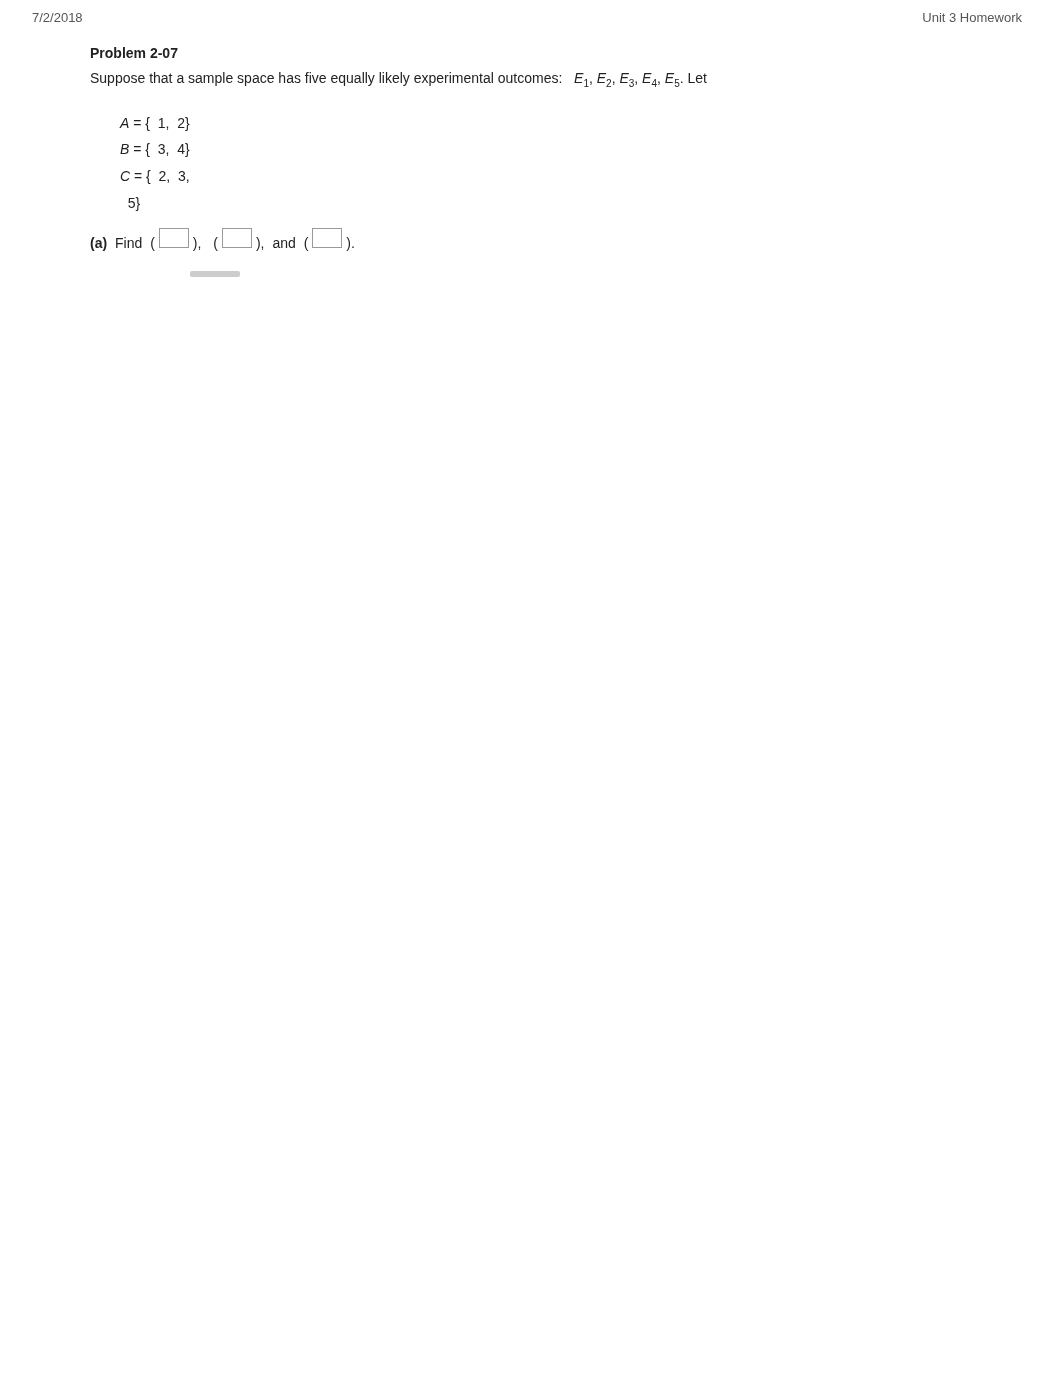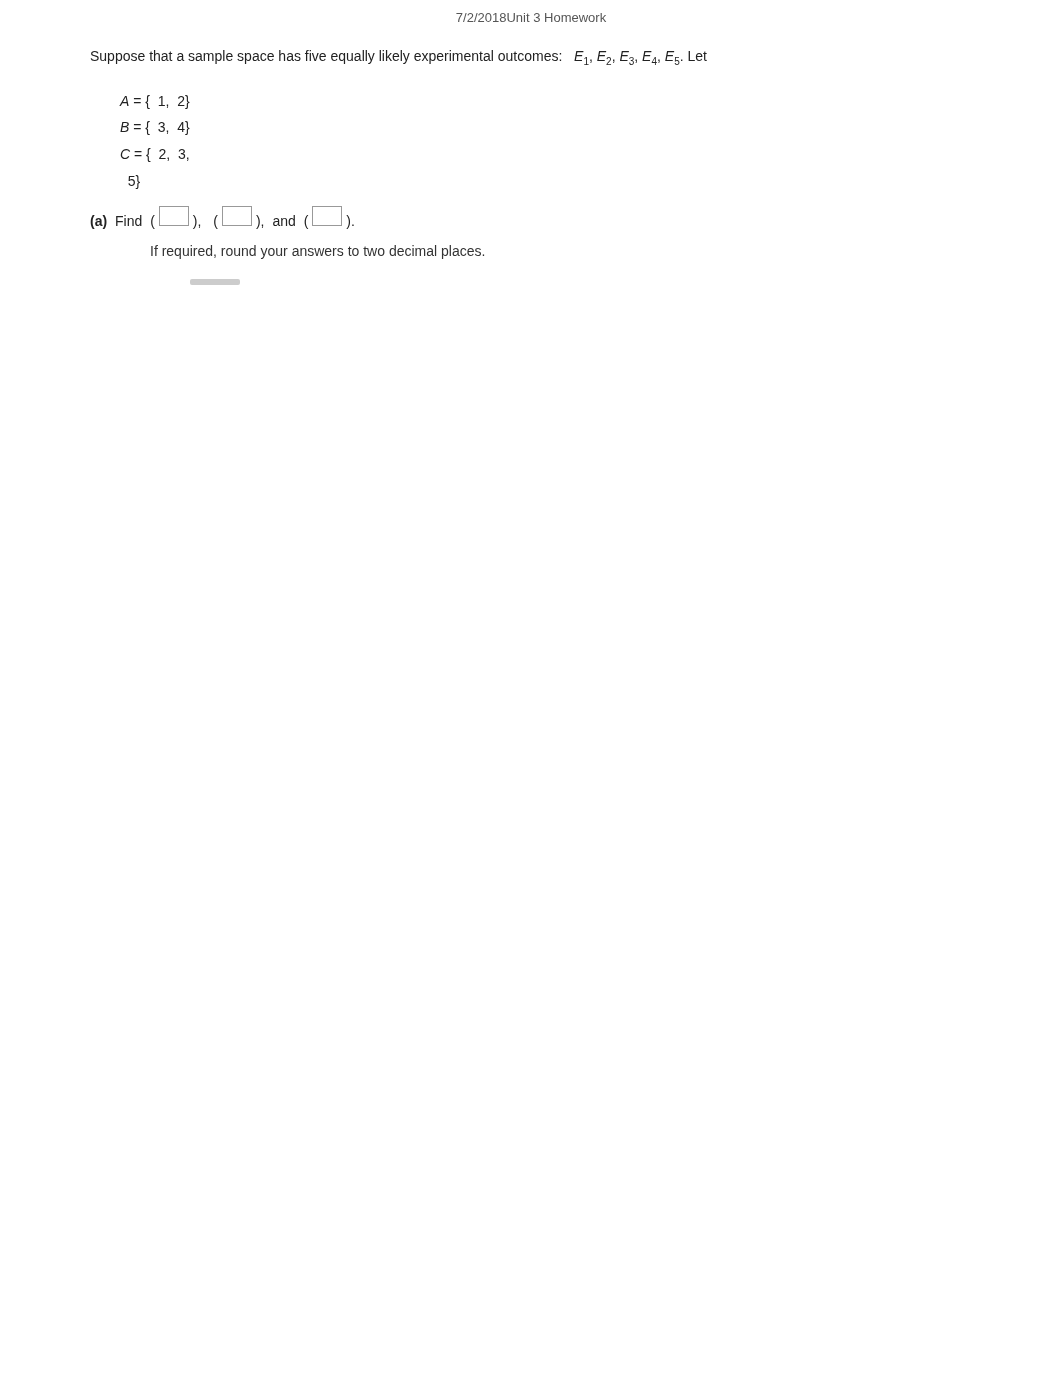--- a/index.html
+++ b/index.html
@@ -12,22 +12,22 @@
       font-family: Arial, sans-serif;
       font-size: 14px;
       color: #222;
       background: #fff;
       width: 1062px;
       min-height: 1377px;
     }
 
     .header {
       display: flex;
-      justify-content: center;
-      padding: 10px 40px 10px 40px;
+      justify-content: space-between;
+      padding: 10px 40px 10px 32px;
       font-size: 13px;
       color: #555;
     }
 
     .content {
       padding: 10px 90px 40px 90px;
     }
 
     .problem-title {
       font-weight: bold;
@@ -110,20 +110,21 @@
 </head>
 <body>
 
 <div class="header">
   <span>7/2/2018</span>
   <span>Unit 3 Homework</span>
 </div>
 
 <div class="content">
 
+  <div class="problem-title">Problem 2-07</div>
 
   <div class="problem-intro">
     <span>Suppose that a sample space has five equally likely experimental outcomes:</span>
     <span>&nbsp;</span>
     <span class="italic">E</span><span class="subscript">1</span>,
     <span class="italic">E</span><span class="subscript">2</span>,
     <span class="italic">E</span><span class="subscript">3</span>,
     <span class="italic">E</span><span class="subscript">4</span>,
     <span class="italic">E</span><span class="subscript">5</span>. Let
   </div>
@@ -162,21 +163,18 @@
       <span>),</span>
 
       <span>&nbsp;and&nbsp;</span>
 
       <span>(</span>
       <span class="input-box"></span>
       <span>).</span>
     </div>
   </div>
 
-  <div class="note-text">
-    <span>If required, round your answers to two decimal places.</span>
-  </div>
 
   <div class="small-bar">
     <div class="bar-element"></div>
   </div>
 
 </div>
 
 </body></html>

